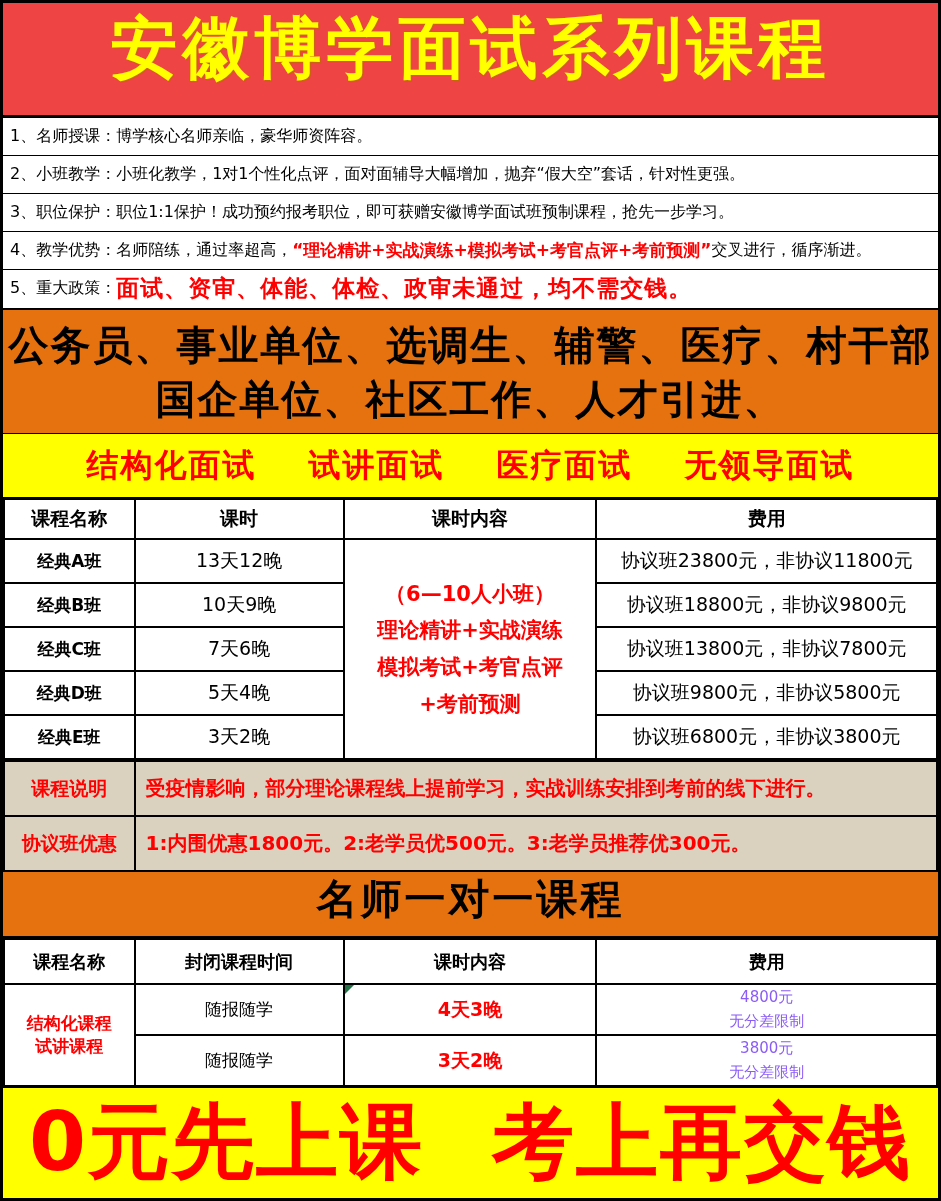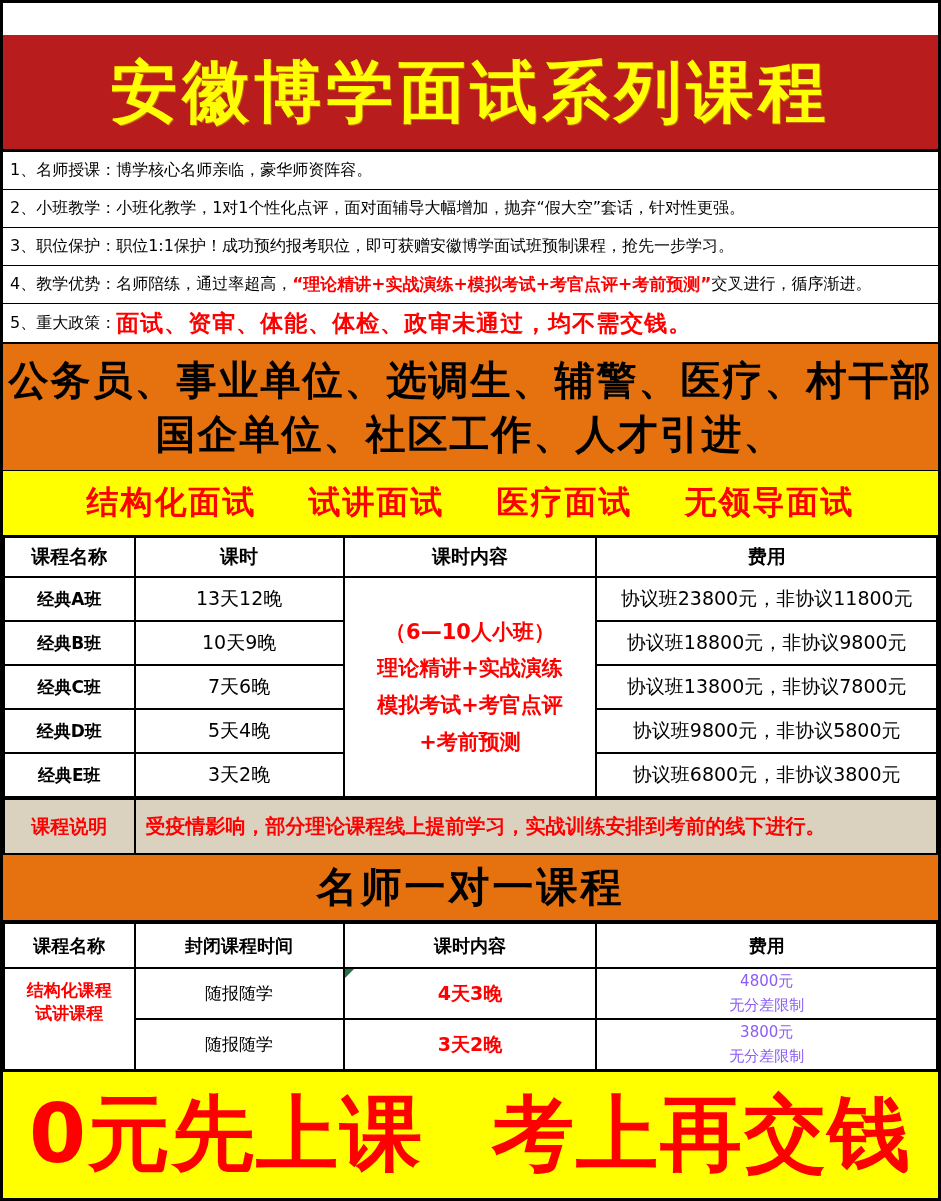--- a/index.html
+++ b/index.html
@@ -13,26 +13,24 @@
     border: 3px solid #000;
     background: #fff;
     display: flex;
     flex-direction: column;
     overflow: hidden;
   }
 
   
   .header {
     height: 117px;
-    background: #b91c1c;
+    background: #ef4444;
     border-bottom: 3px solid #000;
     display: flex;
-    align-items: center;
-    justify-content: center;
-    margin-top: 32px;
+    justify-content: center;
   }
   .header .title {
     font-family: "DejaVu Serif", "Liberation Serif", serif;
     font-size: 67px;
     font-weight: bold;
     color: #FFFF00;
     letter-spacing: 5px;
     white-space: nowrap;
     text-shadow: 1px 1px 0 #c9660d;
   }
@@ -128,35 +126,35 @@
     color: #FF0000;
     white-space: nowrap;
   }
 
   
   .banner2 {
     height: 67px;
     background: #E5720F;
     border-bottom: 2px solid #000;
     display: flex;
-    align-items: center;
+    align-items: flex-start;
     justify-content: center;
   }
   .banner2 .banner2-text {
     font-size: 41px;
     font-weight: bold;
     color: #000;
     letter-spacing: 3px;
   }
   .oto-table th { height: 45px; font-size: 18px; font-weight: bold; color: #000; }
   .oto-table td { height: 51px; }
   .oto-names {
     display: flex;
     flex-direction: column;
-    justify-content: flex-start;
+    justify-content: center;
     height: 100%;
     padding: 10px 0;
   }
   .oto-name { font-size: 17px; font-weight: bold; color: #FF0000; }
   .oto-time { font-size: 17px; color: #000; }
   .oto-duration { font-size: 19px; font-weight: bold; color: #FF0000; position: relative; }
   .corner-marker {
     position: absolute;
     top: 0; left: 0;
     width: 0; height: 0;
@@ -278,20 +276,24 @@
   <table class="notes-table">
     <colgroup>
         <col style="width:14%">
         <col style="width:86%">
       </colgroup>
     <tbody>
       <tr>
         <td class="note-label">课程说明</td>
         <td class="note-text">受疫情影响，部分理论课程线上提前学习，实战训练安排到考前的线下进行。</td>
       </tr>
+      <tr>
+        <td class="note-label">协议班优惠</td>
+        <td class="note-text">1:内围优惠1800元。2:老学员优500元。3:老学员推荐优300元。</td>
+      </tr>
     </tbody>
   </table>
 
   <div class="banner2">
     <div class="banner2-text">名师一对一课程</div>
   </div>
 
   <table class="oto-table">
     <colgroup>
         <col style="width:14%">

